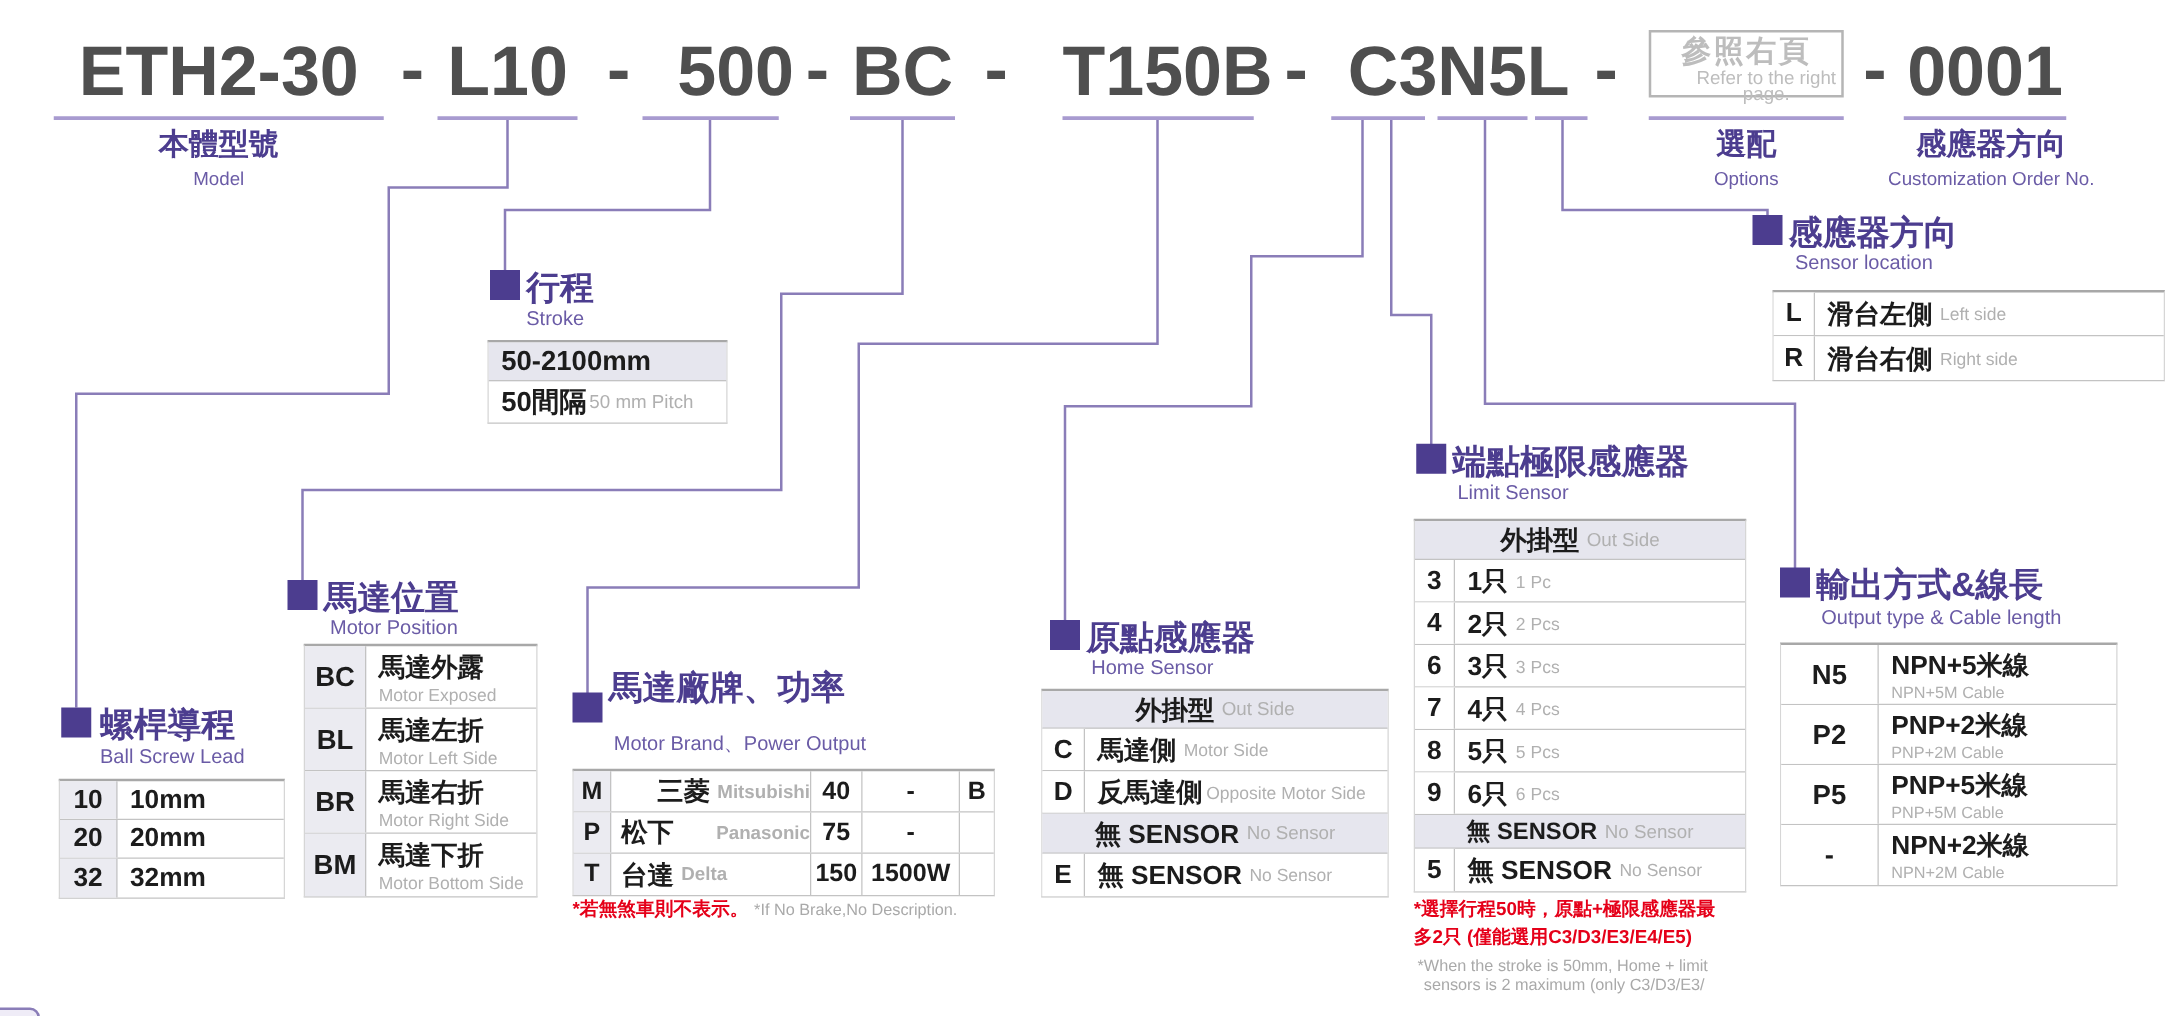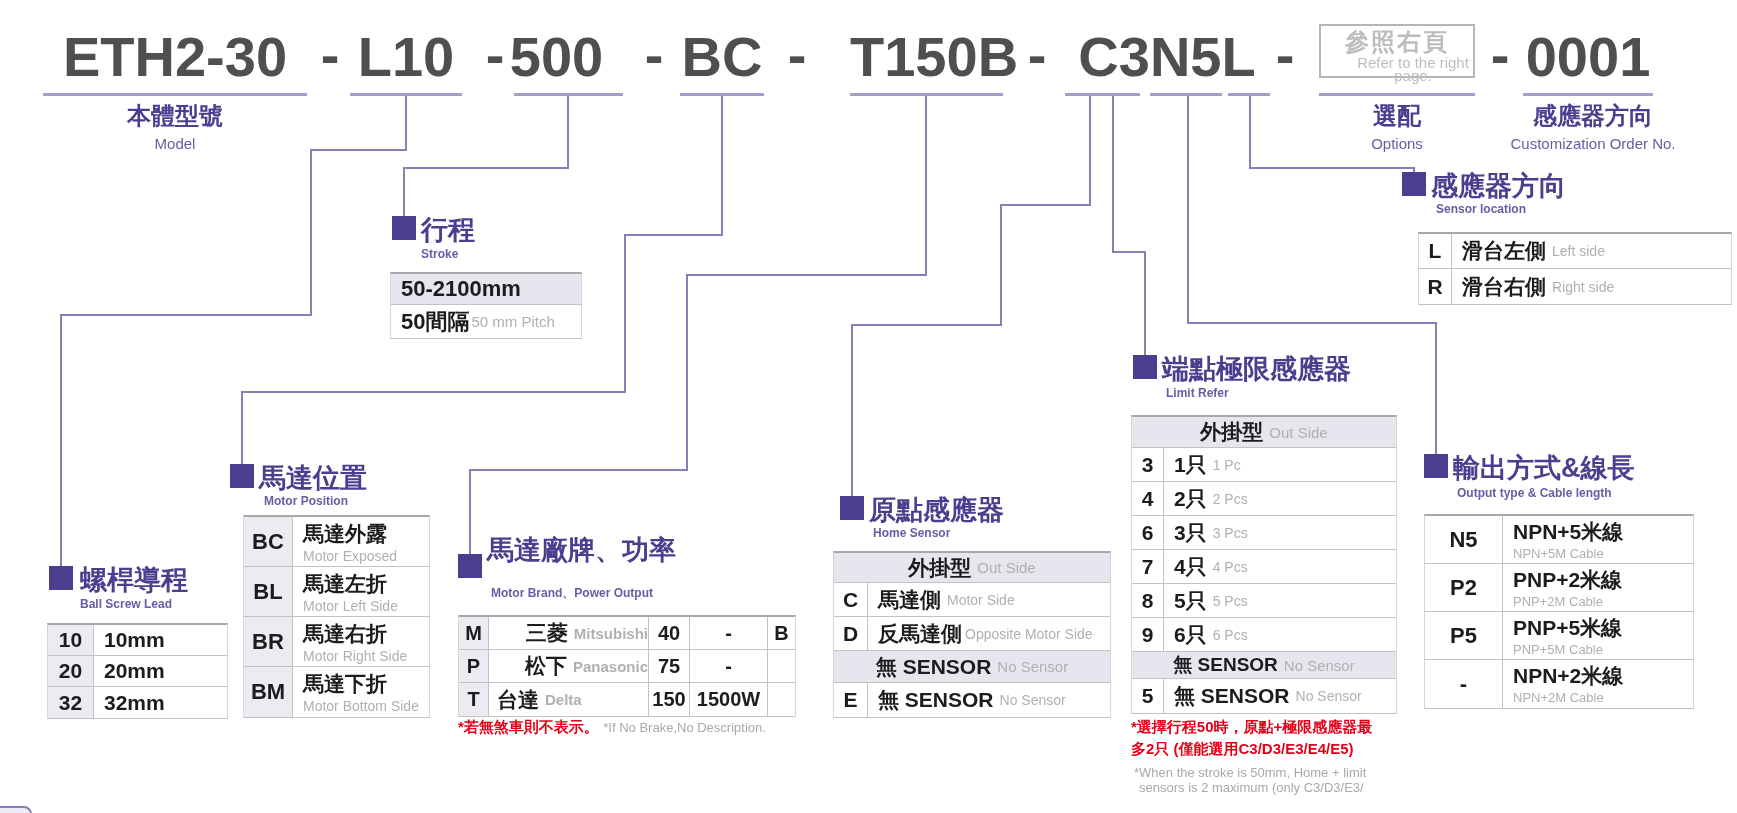--- a/index.html
+++ b/index.html
@@ -28,21 +28,21 @@
   .uline{position:absolute;top:93px;height:3px;background:var(--underline);z-index:2;}
   .seg-label{position:absolute;text-align:center;z-index:2;}
   .seg-label .zh{display:block;font-size:24px;font-weight:bold;color:var(--purple-dark);line-height:30px;}
   .seg-label .en{display:block;font-size:15px;color:var(--purple-text);line-height:20px;margin-top:3px;}
   .opt-box{position:absolute;left:1319px;top:24px;width:156px;height:54px;border:2px solid #b5b5b5;
            background:#fff;text-align:center;z-index:2;}
   .opt-box .zh{display:block;font-size:24px;font-weight:bold;color:#bdbdbd;line-height:28px;margin-top:2px;letter-spacing:2px;}
   .opt-box .en{display:block;font-size:15px;color:#bdbdbd;line-height:13px;padding-left:32px;}
   .sq{position:absolute;width:24px;height:24px;background:var(--purple-dark);z-index:3;}
   .sec-zh{position:absolute;font-size:27px;font-weight:bold;color:var(--purple-dark);white-space:nowrap;z-index:3;}
-  .sec-en{position:absolute;font-size:12px;color:var(--purple-text);white-space:nowrap;z-index:3;font-weight:bold;}
+  .sec-en{position:absolute;font-size:16px;color:var(--purple-text);white-space:nowrap;z-index:3;}
   .tbl{position:absolute;border-top:2px solid #a8a8a8;border-bottom:1px solid var(--border);
        border-left:1px solid #d6d6d6;border-right:1px solid #d6d6d6;z-index:3;background:#fff;}
   .trow{display:flex;border-bottom:1px solid var(--border);align-items:center;}
   .trow:last-child{border-bottom:none;}
   .c1{height:100%;display:flex;align-items:center;justify-content:center;border-right:1px solid var(--border);
       font-weight:bold;font-size:21px;color:var(--table-text);flex:0 0 auto;background:var(--col-shaded);}
   .c2{flex:1 1 auto;padding-left:10px;display:flex;align-items:center;min-width:0;}
   .c2.stack{flex-direction:column;align-items:flex-start;justify-content:center;}
   .zh-b{font-weight:bold;font-size:21px;color:var(--table-text);white-space:nowrap;}
   .en-g{font-size:14px;color:var(--gray-en);white-space:nowrap;margin-left:6px;}
@@ -75,21 +75,21 @@
       <polyline points="1113,95 1113,252 1145,252 1145,357"></polyline>
       <polyline points="1188,95 1188,323 1436,323 1436,456"></polyline>
       <polyline points="1250,95 1250,168 1414,168 1414,174"></polyline>
     </g>
   </svg>
 
   <span class="seg" style="left:43px;width:264px">ETH2-30</span>
   <span class="dash" style="left:317px">-</span>
   <span class="seg" style="left:350px;width:112px">L10</span>
   <span class="dash" style="left:482px">-</span>
-  <span class="seg" style="left:502px;width:109px">500</span>
+  <span class="seg" style="left:534px;width:109px">500</span>
   <span class="dash" style="left:641px">-</span>
   <span class="seg" style="left:680px;width:84px">BC</span>
   <span class="dash" style="left:784px">-</span>
   <span class="seg" style="left:850px;width:153px">T150B</span>
   <span class="dash" style="left:1024px">-</span>
   <span class="seg" style="left:1067px;width:200px">C3N5L</span>
   <span class="dash" style="left:1272px">-</span>
   <span class="dash" style="left:1487px">-</span>
   <span class="seg" style="left:1523px;width:130px">0001</span>
 
@@ -206,21 +206,21 @@
       <div class="cell" style="width:160px;justify-content:flex-end;padding-left:8px">
         <span class="zh-b">三菱</span>
         <span class="en-g" style="font-size:15px">Mitsubishi</span>
       </div>
       <div class="cell" style="width:41px">40</div>
       <div class="cell" style="width:78px">-</div>
       <div class="cell" style="width:27px">B</div>
     </div>
     <div class="trow" style="height:33px">
       <div class="cell" style="width:30px;background:var(--col-shaded)">P</div>
-      <div class="cell" style="width:160px;justify-content:flex-end;padding-left:8px">
+      <div class="cell" style="width:160px;justify-content:space-between;padding-left:8px">
         <span class="zh-b">松下</span>
         <span class="en-g" style="font-size:15px">Panasonic</span>
       </div>
       <div class="cell" style="width:41px">75</div>
       <div class="cell" style="width:78px">-</div>
       <div class="cell" style="width:27px"></div>
     </div>
     <div class="trow" style="height:33px">
       <div class="cell" style="width:30px;background:var(--col-shaded)">T</div>
       <div class="cell" style="width:160px;justify-content:flex-start;padding-left:8px">
@@ -267,21 +267,21 @@
       <div class="c1" style="width:34px;background:#fff">E</div>
       <div class="c2">
         <span class="zh-b">無 SENSOR</span>
         <span class="en-g">No Sensor</span>
       </div>
     </div>
   </div>
 
   <div class="sq" style="left:1133px;top:355px"></div>
   <span class="sec-zh" style="left:1162px;top:351px">端點極限感應器</span>
-  <span class="sec-en" style="left:1166px;top:386px">Limit Refer</span>
+  <span class="sec-en" style="left:1166px;top:386px">Limit Sensor</span>
   <div class="tbl" style="left:1131px;top:415px;width:266px">
     <div class="trow hdr" style="height:31px">
       <span class="zh-b">外掛型</span>
       <span class="en-g">Out Side</span>
     </div>
     <div class="trow" style="height:34px">
       <div class="c1" style="width:32px;background:#fff">3</div>
       <div class="c2">
           <span class="zh-b">1只</span>
           <span class="en-g">1 Pc</span>

